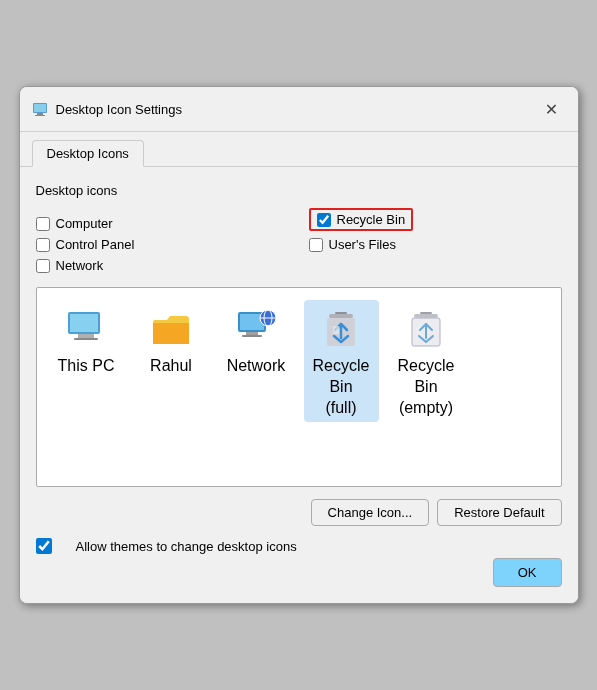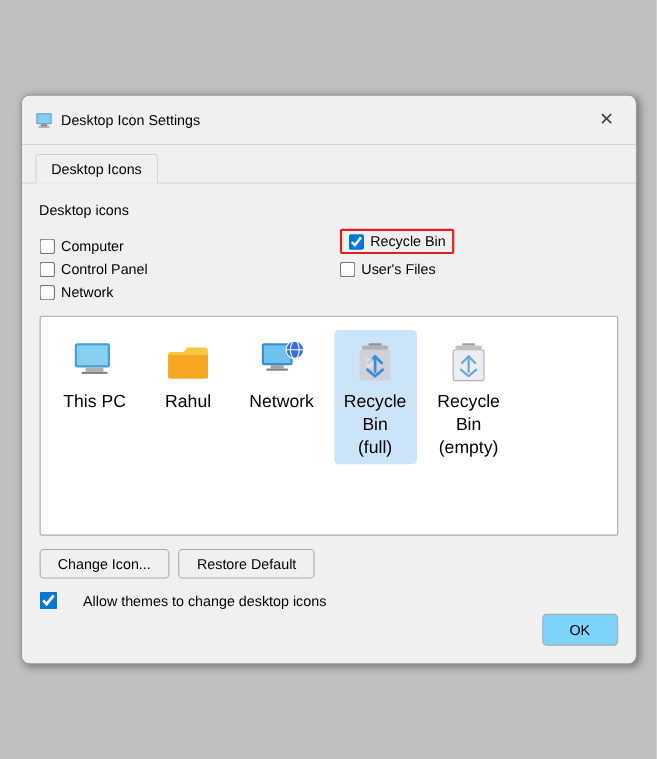--- a/index.html
+++ b/index.html
@@ -156,20 +156,21 @@
     }
 
     .icon-label {
       font-size: 16px;
       color: #000;
       line-height: 1.3;
     }
 
     .btn-row-middle {
       display: flex;
+      justify-content: flex-end;
       gap: 8px;
       margin-bottom: 12px;
     }
 
     .btn {
       padding: 5px 16px;
       font-size: 13px;
       border: 1px solid #aaa;
       background: #f0f0f0;
       border-radius: 4px;

